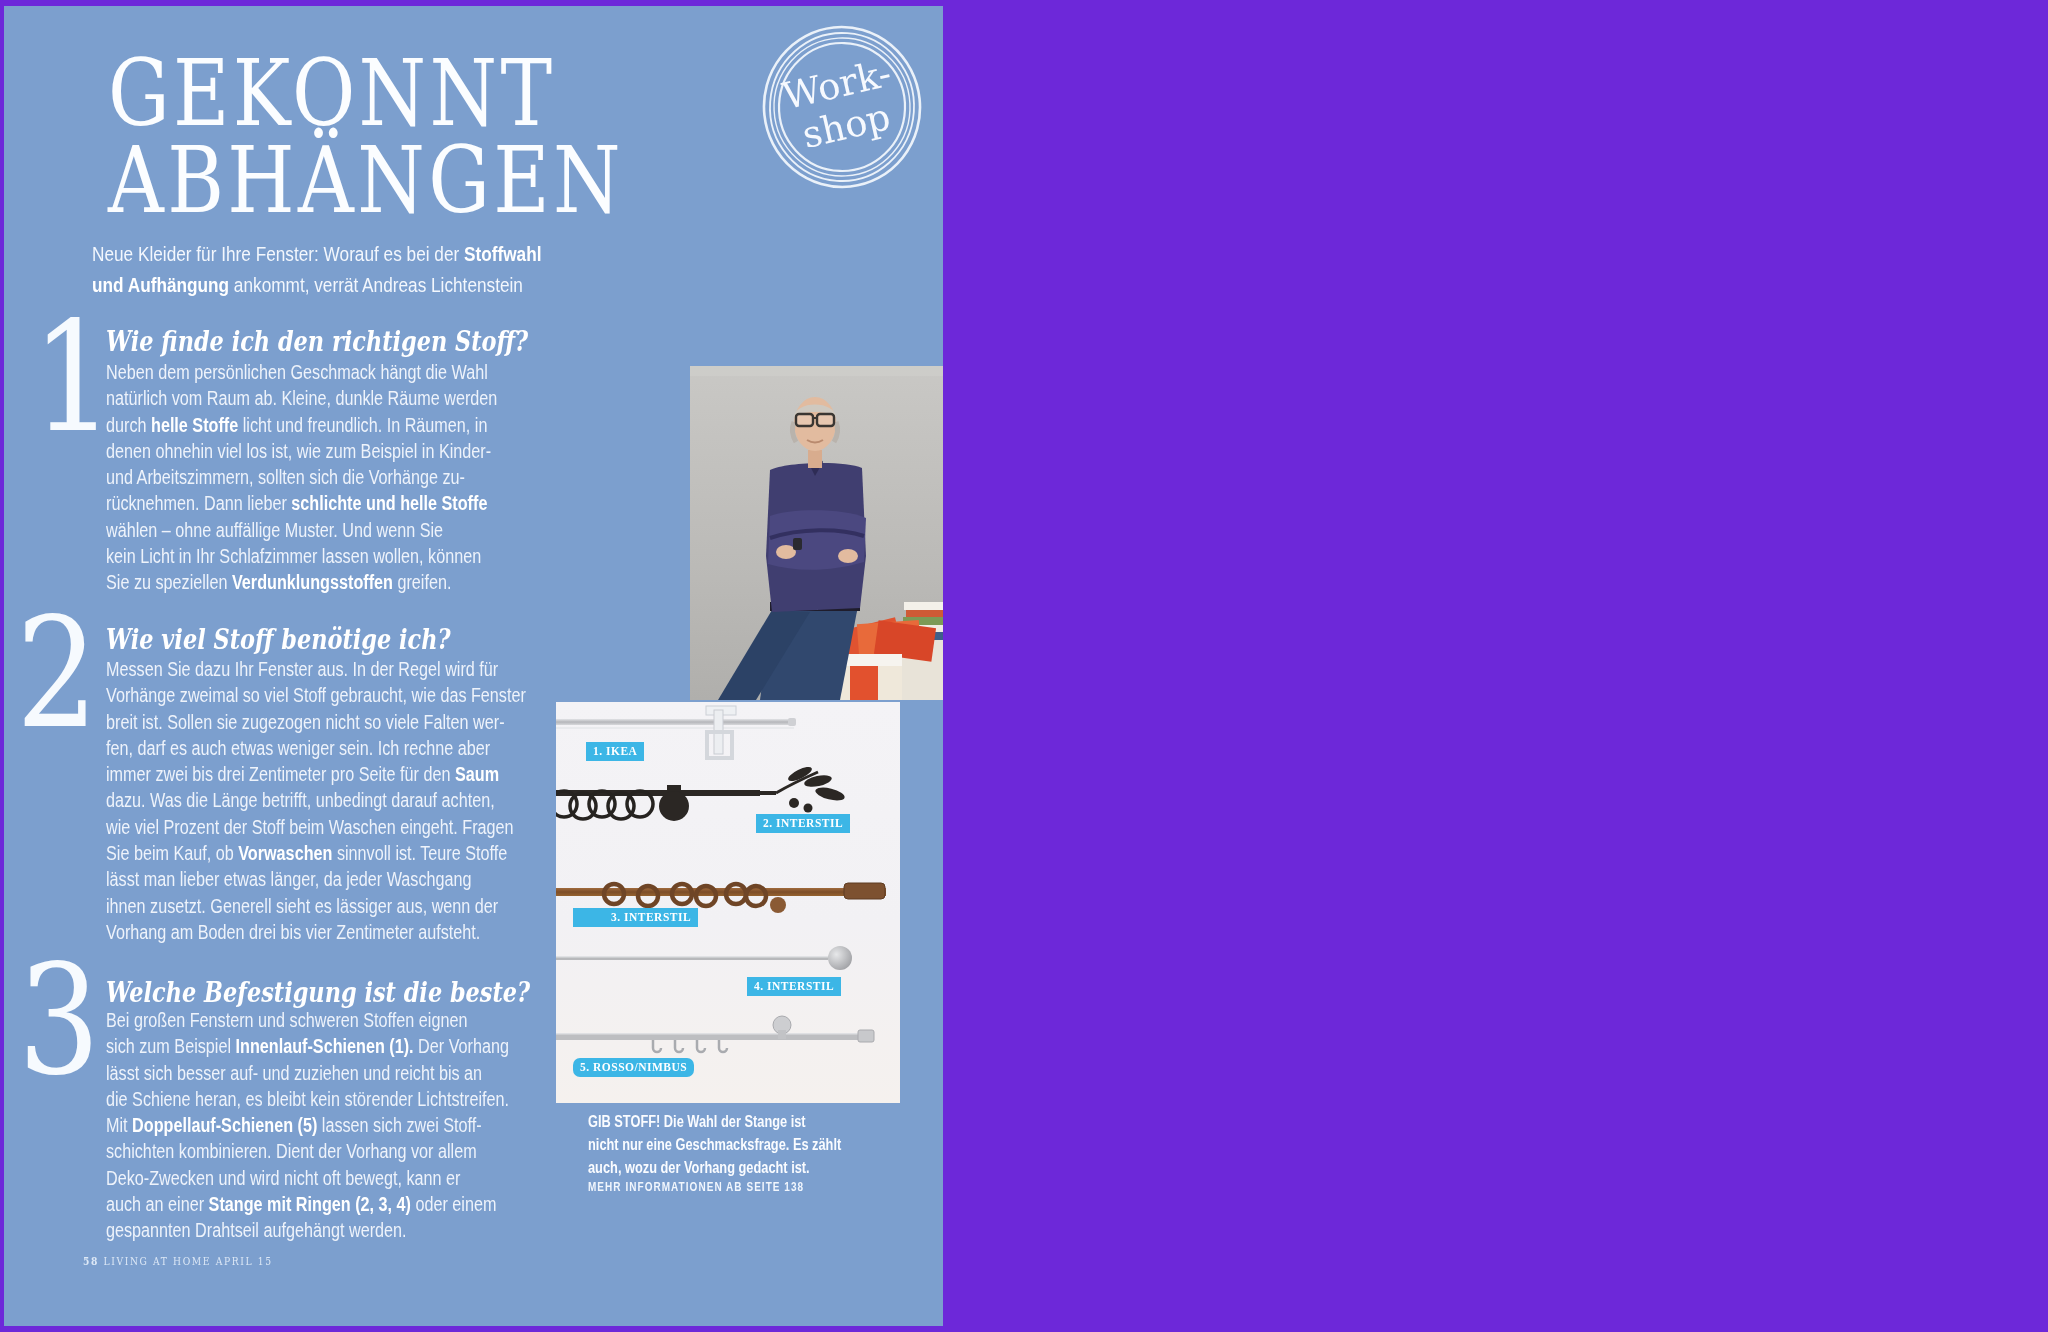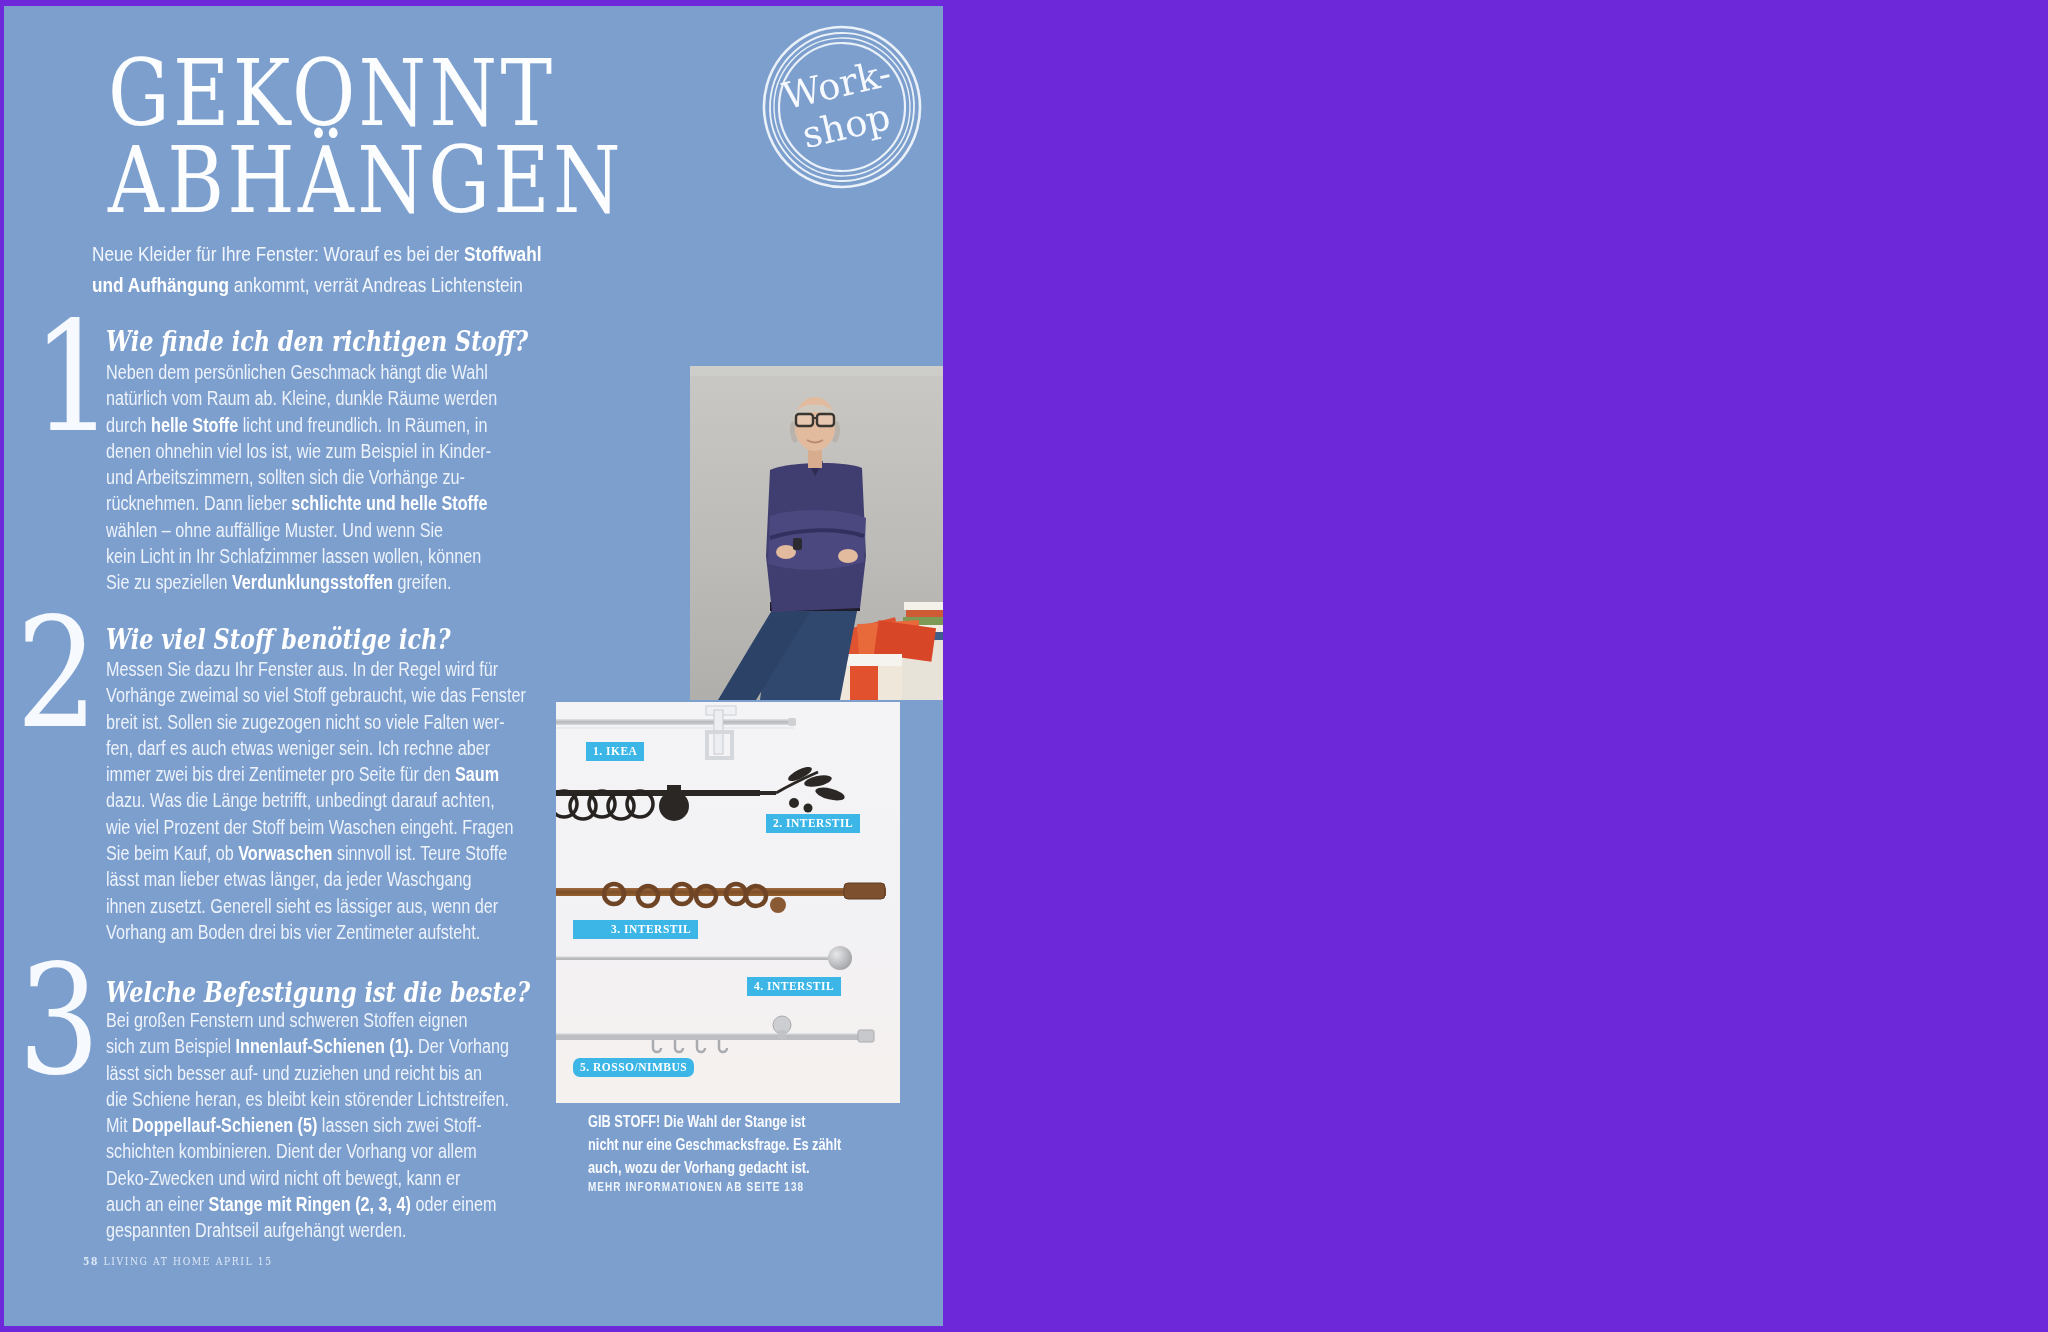--- a/index.html
+++ b/index.html
@@ -27,21 +27,21 @@
   .bodytext{position:absolute;color:#eef3fb;font-size:19.5px;line-height:26.3px;width:560px;}
   .bodytext strong{color:#ffffff;font-weight:bold;}
 
   .photo{position:absolute;left:686px;top:360px;width:253px;height:334px;overflow:hidden;}
   .rods{position:absolute;left:552px;top:696px;width:344px;height:401px;
         background:linear-gradient(180deg,#f4f3f6 0%,#f2f1f4 55%,#f5f1ee 100%);overflow:hidden;font-family:Liberation Serif, serif;}
   .rods svg{position:absolute;left:0;top:0;}
   .rod-label{position:absolute;background:#3cb6e6;color:#ffffff;font-weight:bold;
              font-size:11.5px;line-height:16px;padding:1px 7px 2px;letter-spacing:.5px;
              white-space:nowrap;}
-  .rl1{left:30px;top:40px;}  .rl2{left:210px;top:112px;} .rl3{left:17px;top:218px;padding-left:38px;}
+  .rl1{left:30px;top:40px;}  .rl2{left:200px;top:112px;} .rl3{left:17px;top:206px;padding-left:38px;}
   .rl4{left:191px;top:275px;} .rl5{left:17px;top:356px;border-radius:7px;}
 
   .caption{position:absolute;left:584px;top:1104px;width:340px;color:#fafcff;
            font-weight:bold;font-size:16px;line-height:23px;}
   .caption-note{position:absolute;left:584px;top:1174px;width:340px;color:#f1f6fd;
                 font-weight:bold;font-size:12.5px;letter-spacing:1.3px;}
   .footer{position:absolute;left:79px;top:1248px;color:#dde8f6;font-family:"DejaVu Serif",serif;
           font-size:11.5px;letter-spacing:2px;white-space:nowrap;}
   .footer strong{font-weight:bold;}
 </style>

